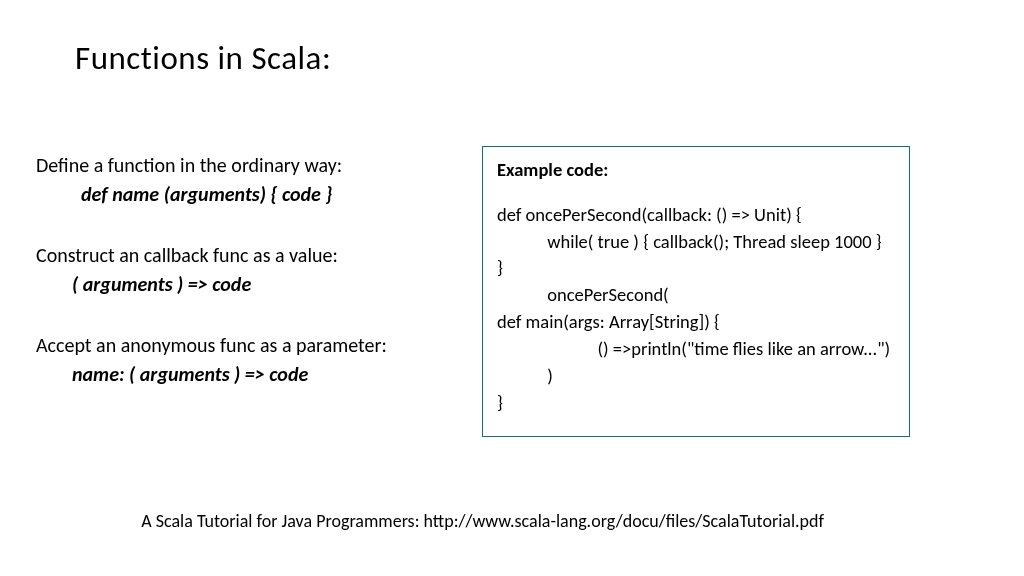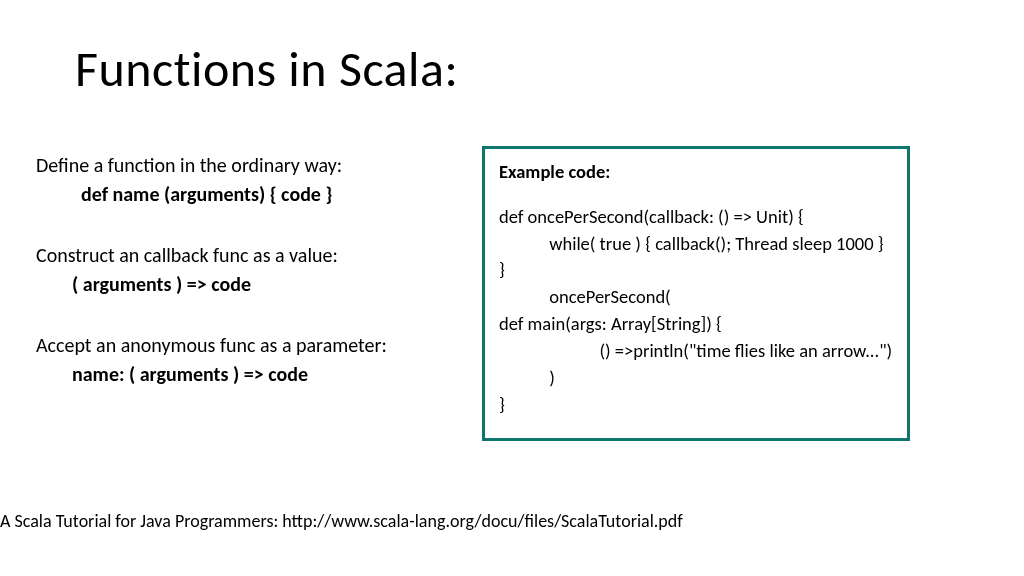--- a/index.html
+++ b/index.html
@@ -9,57 +9,58 @@
       background: #fff;
       font-family: Calibri, "Segoe UI", Arial, sans-serif;
       color: #000;
       position: relative;
       overflow: hidden;
     }
     .slide-title {
       position: absolute;
       top: 38px;
       left: 75px;
-      font-size: 50px;
+      font-size: 33px;
       font-weight: 300;
       letter-spacing: 0.5px;
     }
     .left-col {
       position: absolute;
       top: 152px;
       left: 36px;
       width: 440px;
       font-size: 20px;
       line-height: 1.35;
     }
     .left-col .desc { margin-bottom: 2px; }
     .left-col .syntax {
       font-weight: 700;
+      font-style: italic;
       padding-left: 45px;
       margin-bottom: 34px;
     }
     .left-col .syntax.indent-less { padding-left: 36px; }
     .example-box {
       position: absolute;
       top: 146px;
       left: 482px;
       width: 428px;
-      border: 3px solid #0f766e;
+      border: 1px solid #0f766e;
       padding: 10px 14px 20px;
       font-size: 18.5px;
       line-height: 1.45;
     }
     .example-box .ex-heading { font-weight: 700; margin-bottom: 18px; }
     .example-box .code-line { white-space: pre; }
     .footer-cite {
       position: absolute;
       left: 0;
       width: 824px;
       bottom: 44px;
-      text-align: left;
+      text-align: right;
       font-size: 18px;
     }
   </style>
 </head>
 <body>
 
 <h1 class="slide-title">Functions in Scala:</h1>
 
 <div class="left-col">
   <div class="desc">Define a function in the ordinary way:</div>

